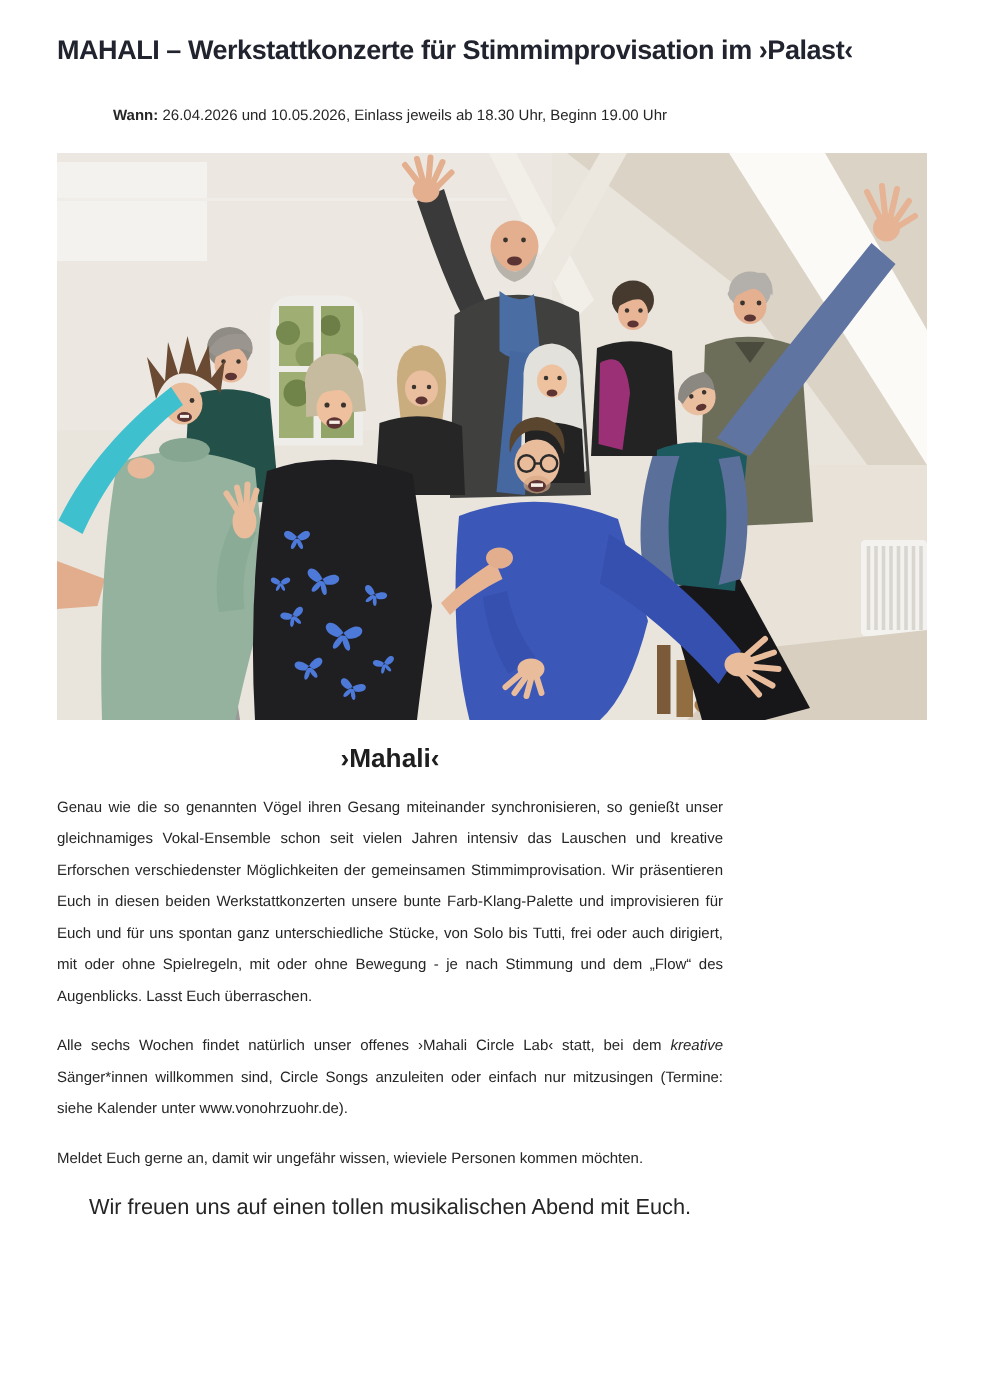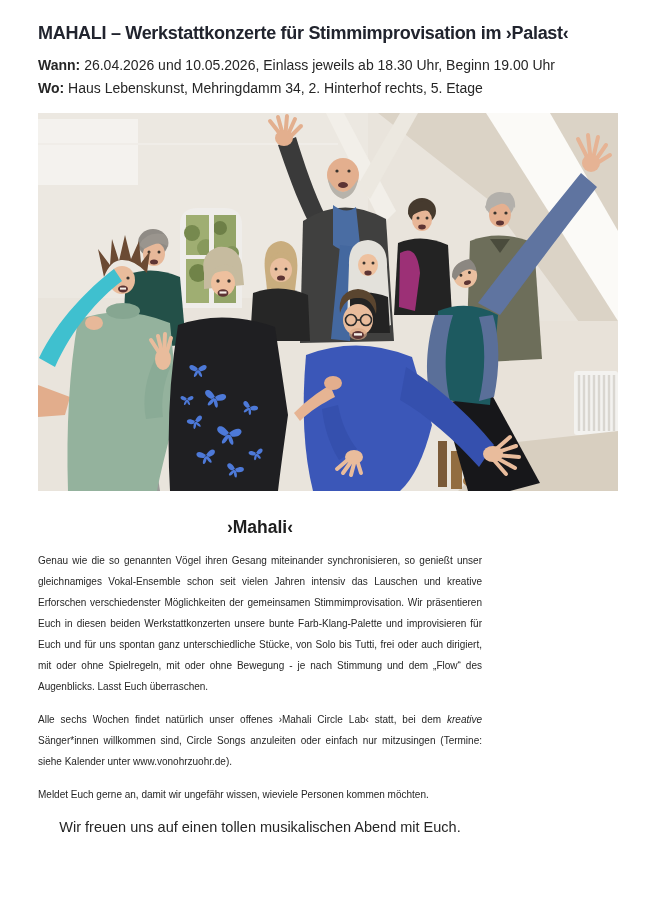--- a/index.html
+++ b/index.html
@@ -25,37 +25,37 @@
     margin: 0;
     padding-top: 23px;
     text-align: center;
     font-size: 18px;
     font-weight: 700;
     letter-spacing: -0.3px;
     color: #21242e;
     white-space: nowrap;
   }
   .info-block {
-    margin-top: 10px;
+    margin-top: 22px;
     text-align: center;
-    font-size: 14px;
+    font-size: 10px;
     line-height: 23px;
     color: #262626;
   }
   .info-line { white-space: nowrap; }
   .b { font-weight: 700; }
   .photo-frame {
     width: 580px;
     height: 378px;
     margin: 13px auto 0 auto;
     overflow: hidden;
   }
   .photo-frame svg { display: block; }
   .mahali-heading {
-    margin: 11px;
+    margin: 0;
     padding-top: 15px;
     text-align: center;
     font-size: 17.5px;
     font-weight: 700;
     color: #1e1e1e;
   }
   p.body-par {
     margin: 12px 0 0 0;
     font-size: 10px;
     line-height: 21px;
@@ -72,21 +72,20 @@
 </style>
 </head>
 <body>
 
 <div class="page">
 
   <h1 class="title">MAHALI – Werkstattkonzerte für Stimmimprovisation im ›Palast‹</h1>
 
   <div class="info-block">
     <div class="info-line"><span class="b">Wann:</span><span> 26.04.2026 und 10.05.2026, Einlass jeweils ab 18.30 Uhr, Beginn 19.00 Uhr</span></div>
-    <div class="info-line"><span class="b">Wo:</span><span> Haus Lebenskunst, Mehringdamm 34, 2. Hinterhof rechts, 5. Etage</span></div>
   </div>
 
   <div class="photo-frame" role="img" aria-label="Gruppenfoto: zehn lachende Sängerinnen und Sänger des Vokal-Ensembles Mahali mit erhobenen Armen und offenen Händen in einem hellen Dachatelier mit Fenster, Dachschräge und Heizkörper">
     <svg width="580" height="378" viewBox="0 0 580 378" xmlns="http://www.w3.org/2000/svg">
       <defs>
         <g id="bfly">
           <path d="M0,0 C-7,-8 -11,1 -2,2 Z"></path>
           <path d="M0,0 C7,-8 11,1 2,2 Z"></path>
           <path d="M-1,1 C-6,7 -2,9 0,3 C2,9 6,7 1,1 Z"></path>
         </g>

